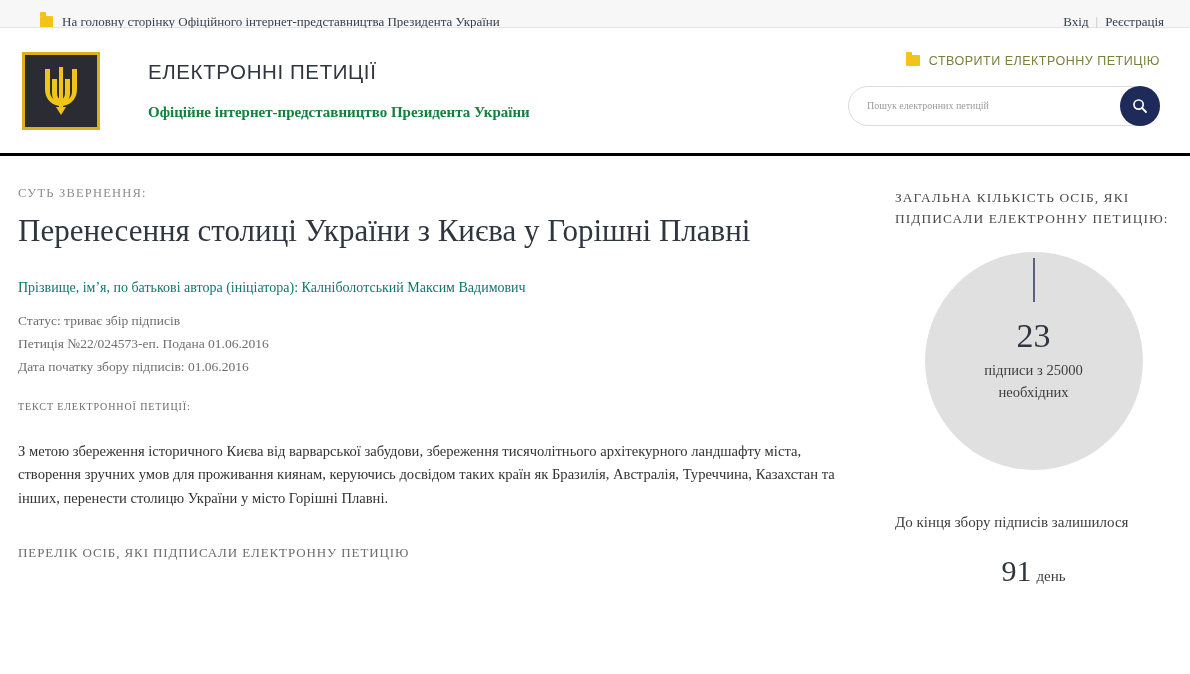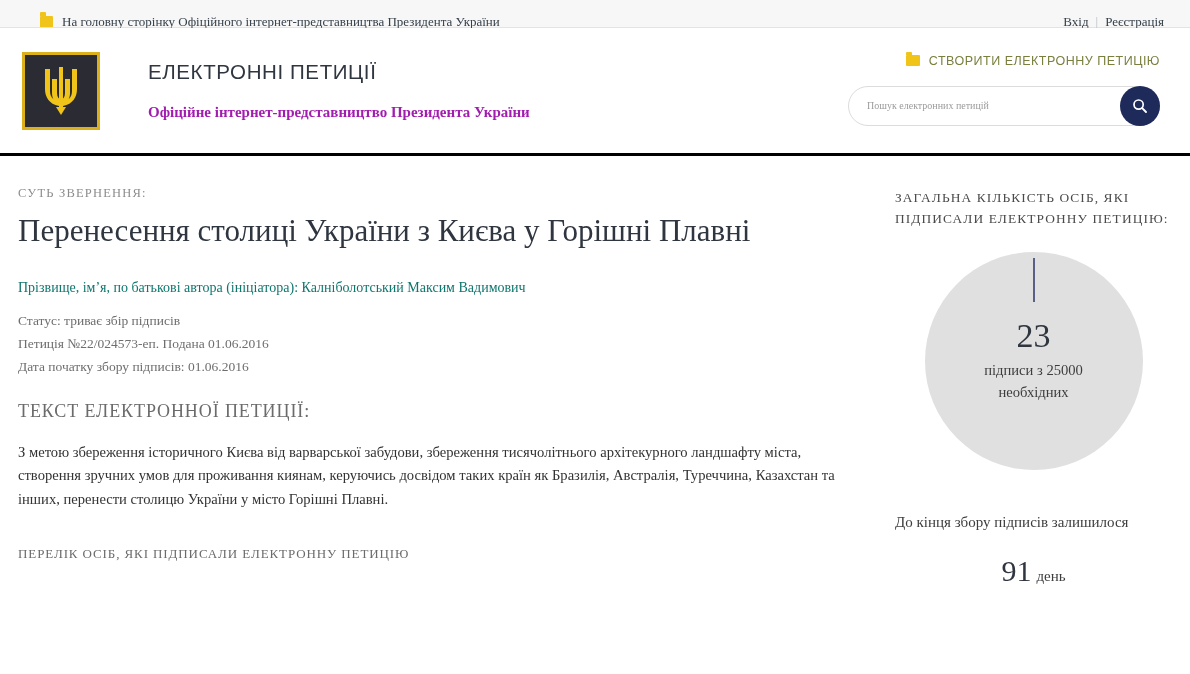--- a/index.html
+++ b/index.html
@@ -88,21 +88,21 @@
     font-family: "Liberation Sans", sans-serif;
     font-size: 20.5px;
     letter-spacing: 0.6px;
     color: #2f3640;
     font-weight: 400;
     margin-bottom: 20px;
   }
   .site-sub {
     font-family: "Liberation Serif", serif;
     font-size: 15px;
-    color: #a21caf;
+    color: #15803d;
     font-weight: bold;
   }
   .header-right {
     margin-left: auto;
     display: flex;
     flex-direction: column;
     align-items: flex-end;
     justify-content: center;
     gap: 18px;
     padding-bottom: 2px;
@@ -193,25 +193,25 @@
   .meta-line {
     font-family: "Liberation Serif", serif;
     font-size: 14px;
     color: #0f766e;
     margin-bottom: 7px;
   }
   .meta-line.muted { color: #6e6e6e; font-size: 13.5px; }
   .meta-gap { height: 10px; }
   .section-caption {
     font-family: "Liberation Serif", serif;
-    font-size: 18px;
+    font-size: 10px;
     letter-spacing: 0.9px;
     color: #6b6b6b;
     text-transform: uppercase;
-    margin: 26px 0 19px 0;
+    margin: 26px 0 28px 0;
   }
   .petition-text p {
     font-family: "Liberation Serif", serif;
     font-size: 14.6px;
     line-height: 1.62;
     color: #333;
     margin: 0;
     max-width: 860px;
   }
   .signers-link {

